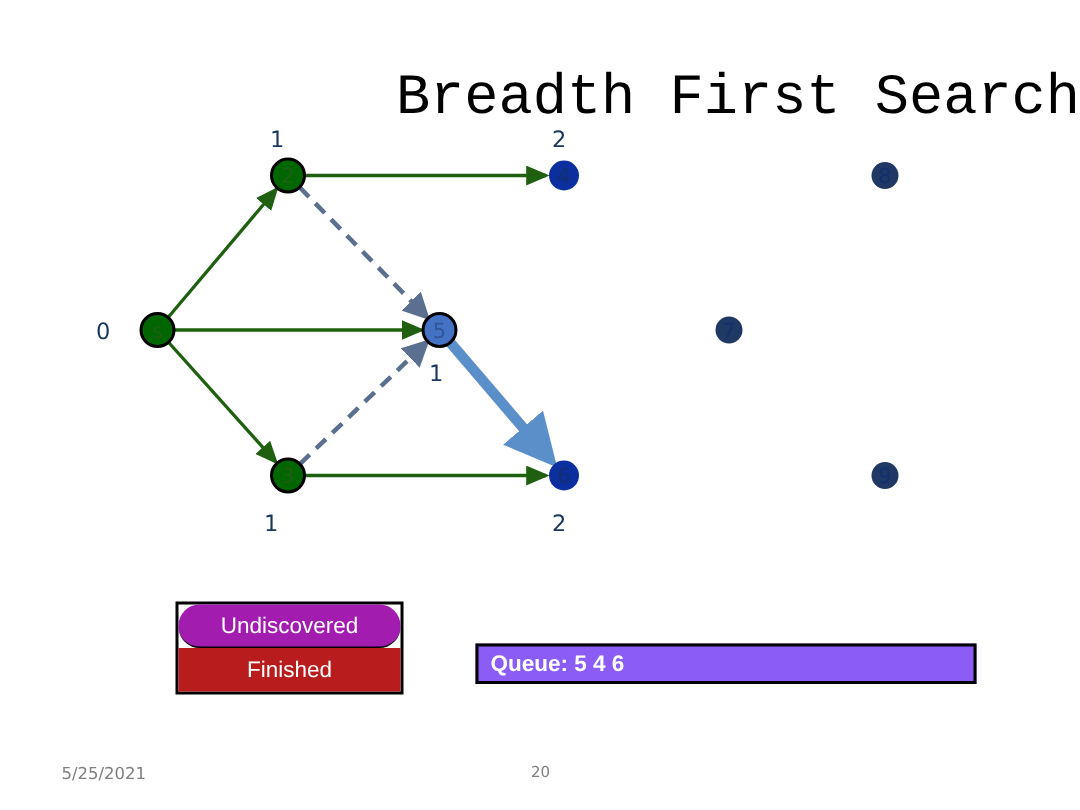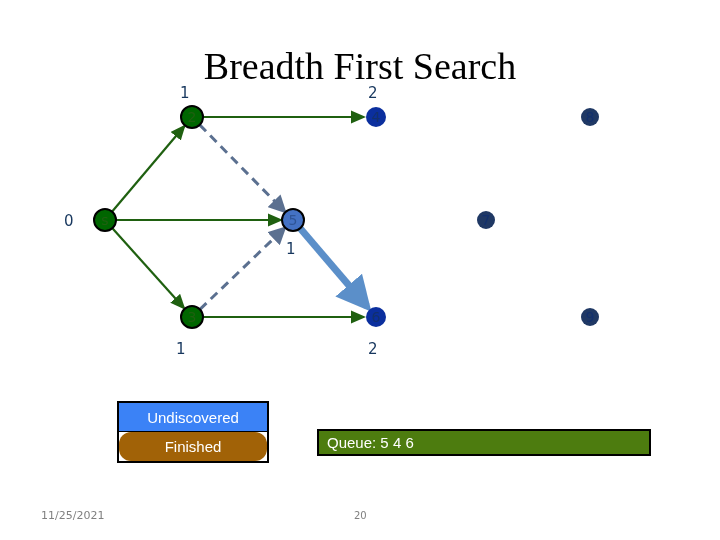--- a/index.html
+++ b/index.html
@@ -13,22 +13,22 @@
     height: 540px;
     background: #ffffff;
     overflow: hidden;
     font-family: "Liberation Sans", sans-serif;
   }
   #title {
     position: absolute;
     left: 0;
     top: 44px;
     width: 720px;
-    text-align: center;
-    font-family: Liberation Serif, serif;
+    text-align: right;
+    font-family: Liberation Mono, monospace;
     font-size: 38px;
     font-weight: 400;
     color: #000000;
     letter-spacing: 0px;
     line-height: 44px;
     white-space: nowrap;
   }
   #graph {
     position: absolute;
     left: 0;
@@ -181,22 +181,22 @@
   <div id="dist-layer">
       <div class="dist-label" style="left: 64px; top: 214px;">0</div>
       <div class="dist-label" style="left: 180px; top: 86px;">1</div>
       <div class="dist-label" style="left: 176px; top: 342px;">1</div>
       <div class="dist-label" style="left: 286px; top: 242px;">1</div>
       <div class="dist-label" style="left: 368px; top: 86px;">2</div>
       <div class="dist-label" style="left: 368px; top: 342px;">2</div>
     </div>
 
   <div id="legend">
-      <div class="legend-row" style="background: #3b82f6;">Undiscovered</div>
-      <div class="legend-row" style="background: #a16207; border-radius: 12px;">Finished</div>
+      <div class="legend-row" style="background: #a21caf; border-radius: 14px;">Undiscovered</div>
+      <div class="legend-row" style="background: #b91c1c;">Finished</div>
     </div>
 
-  <div id="queue-banner" style="background: #4d7c0f;">Queue: 5 4 6</div>
-
-  <div id="footer-date">11/25/2021</div>
+  <div id="queue-banner" style="background: #8b5cf6; font-weight: bold;">Queue: 5 4 6</div>
+
+  <div id="footer-date">5/25/2021</div>
   <div id="footer-slide-number">20</div>
 
 </div>
 
 </body></html>

